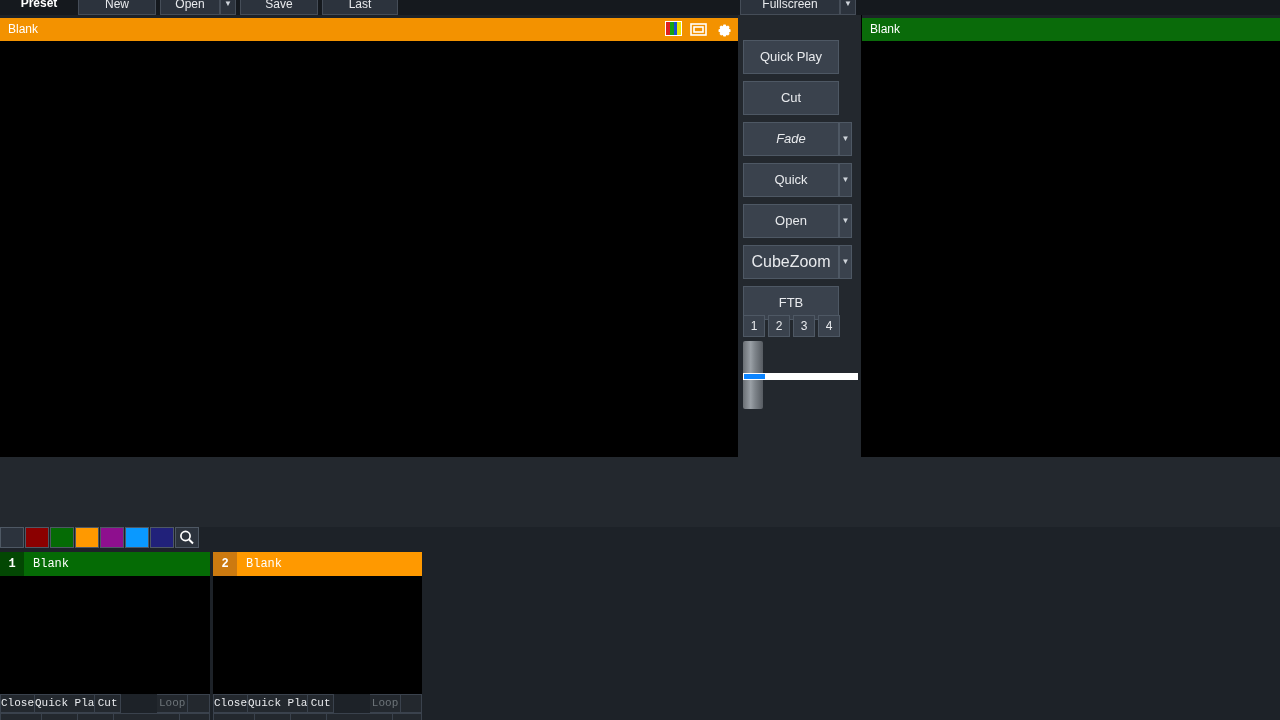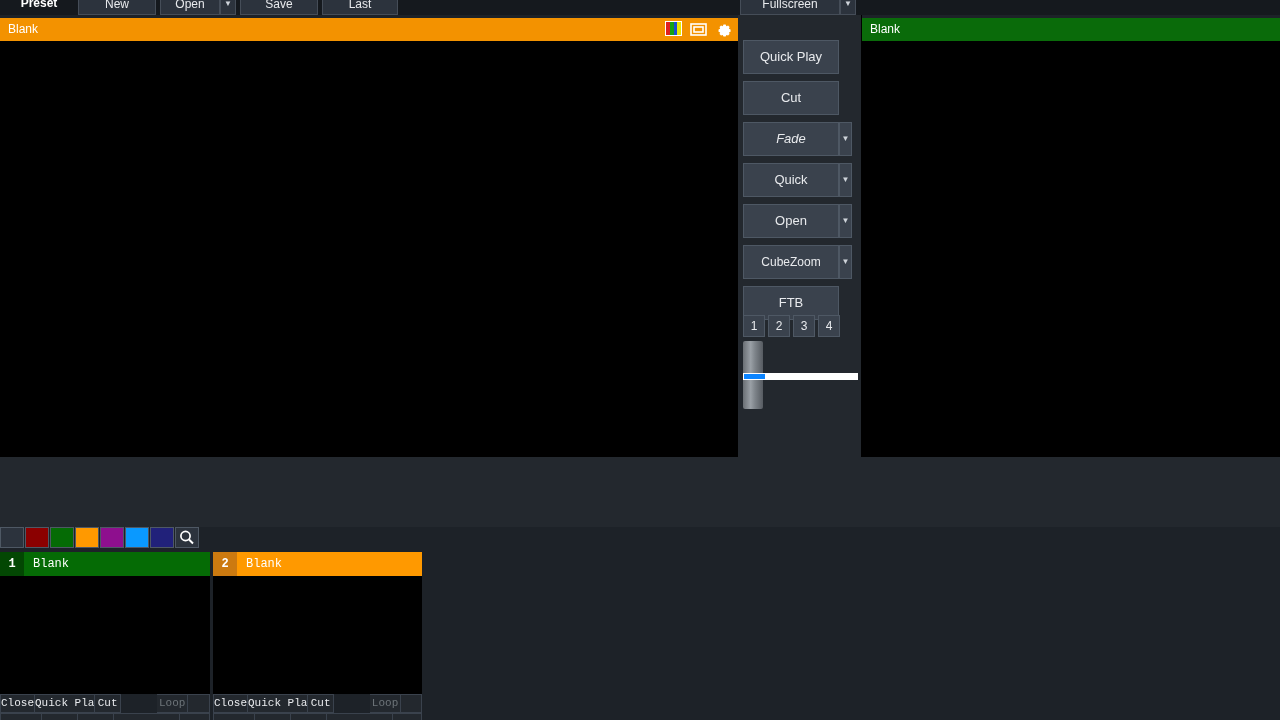--- a/index.html
+++ b/index.html
@@ -352,21 +352,21 @@
   <div class="tpanel"></div>
   <div id="transition-buttons">
       <div class="tbtn" style="top: 40px; left: 743px; position: absolute;">Quick Play</div>
       <div class="tbtn" style="top: 81px; left: 743px; position: absolute;">Cut</div>
       <div class="tbtn" style="top: 122px; left: 743px; position: absolute; font-style: italic;">Fade</div>
       <div class="tdrop" style="top: 122px; left: 839px; position: absolute;">▼</div>
       <div class="tbtn" style="top: 163px; left: 743px; position: absolute;">Quick</div>
       <div class="tdrop" style="top: 163px; left: 839px; position: absolute;">▼</div>
       <div class="tbtn" style="top: 204px; left: 743px; position: absolute;">Open</div>
       <div class="tdrop" style="top: 204px; left: 839px; position: absolute;">▼</div>
-      <div class="tbtn" style="top: 245px; left: 743px; position: absolute; font-size: 12px;">CubeZoom</div>
+      <div class="tbtn" style="top: 245px; left: 743px; position: absolute; font-size: 16px;">CubeZoom</div>
       <div class="tdrop" style="top: 245px; left: 839px; position: absolute;">▼</div>
       <div class="tbtn" style="top: 286px; left: 743px; position: absolute;">FTB</div>
     </div>
   <div id="layer-buttons">
       <div class="numbtn" style="left: 743px; top: 315px;">1</div>
       <div class="numbtn" style="left: 768px; top: 315px;">2</div>
       <div class="numbtn" style="left: 793px; top: 315px;">3</div>
       <div class="numbtn" style="left: 818px; top: 315px;">4</div>
     </div>
   <div class="fader-handle"></div>

